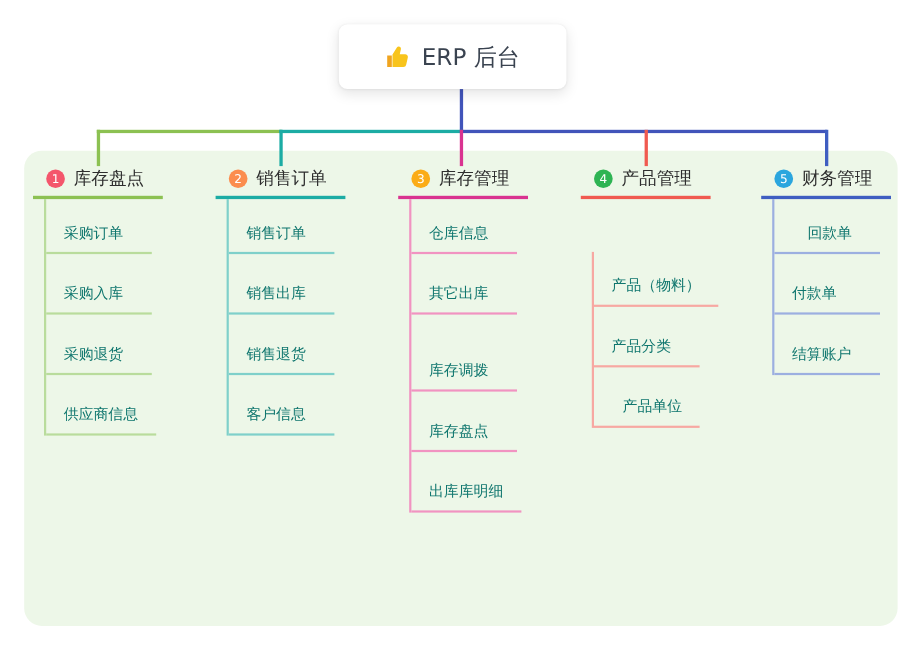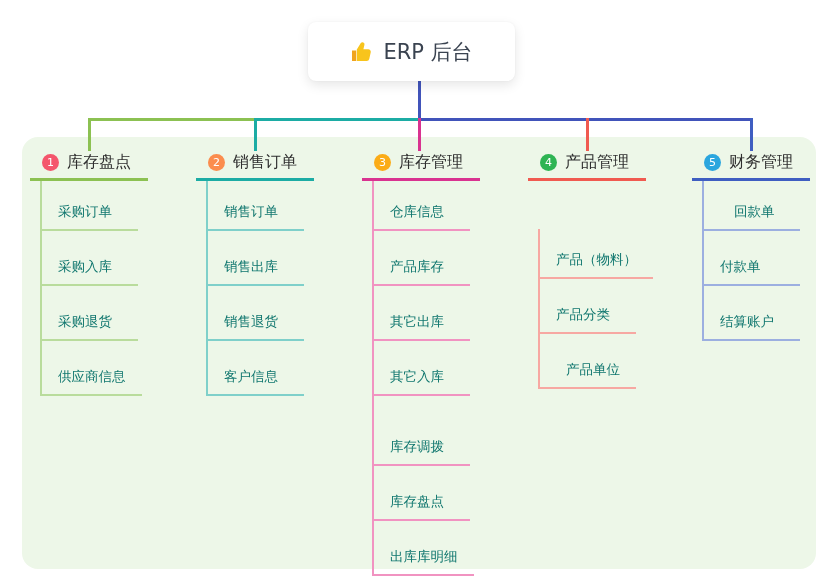--- a/index.html
+++ b/index.html
@@ -122,28 +122,22 @@
       <div class="branch" style="left: 362px;">
         <div class="branch-head">
           <span class="badge" style="background: rgb(251, 172, 23);">3</span>
           <span>库存管理</span>
         </div>
         <div class="head-rule" style="border-color: rgb(217, 51, 144);"></div>
         <div class="children" style="border-color: rgb(241, 147, 193);">
           <div class="child" style="border-color: rgb(241, 147, 193);">
             <span>仓库信息</span>
           </div>
-          <div class="child" style="border-color: rgb(241, 147, 193);">
-            <span>产品库存</span>
-          </div>
           <div class="child" style="border-color: rgb(241, 147, 193); text-align: center;">
             <span>其它出库</span>
-          </div>
-          <div class="child" style="border-color: rgb(241, 147, 193);">
-            <span>其它入库</span>
           </div>
           <div class="child" style="border-color: rgb(241, 147, 193); margin-top: 15px;">
             <span>库存调拨</span>
           </div>
           <div class="child" style="border-color: rgb(241, 147, 193);">
             <span>库存盘点</span>
           </div>
           <div class="child" style="border-color: rgb(241, 147, 193);">
             <span>出库库明细</span>
           </div>

